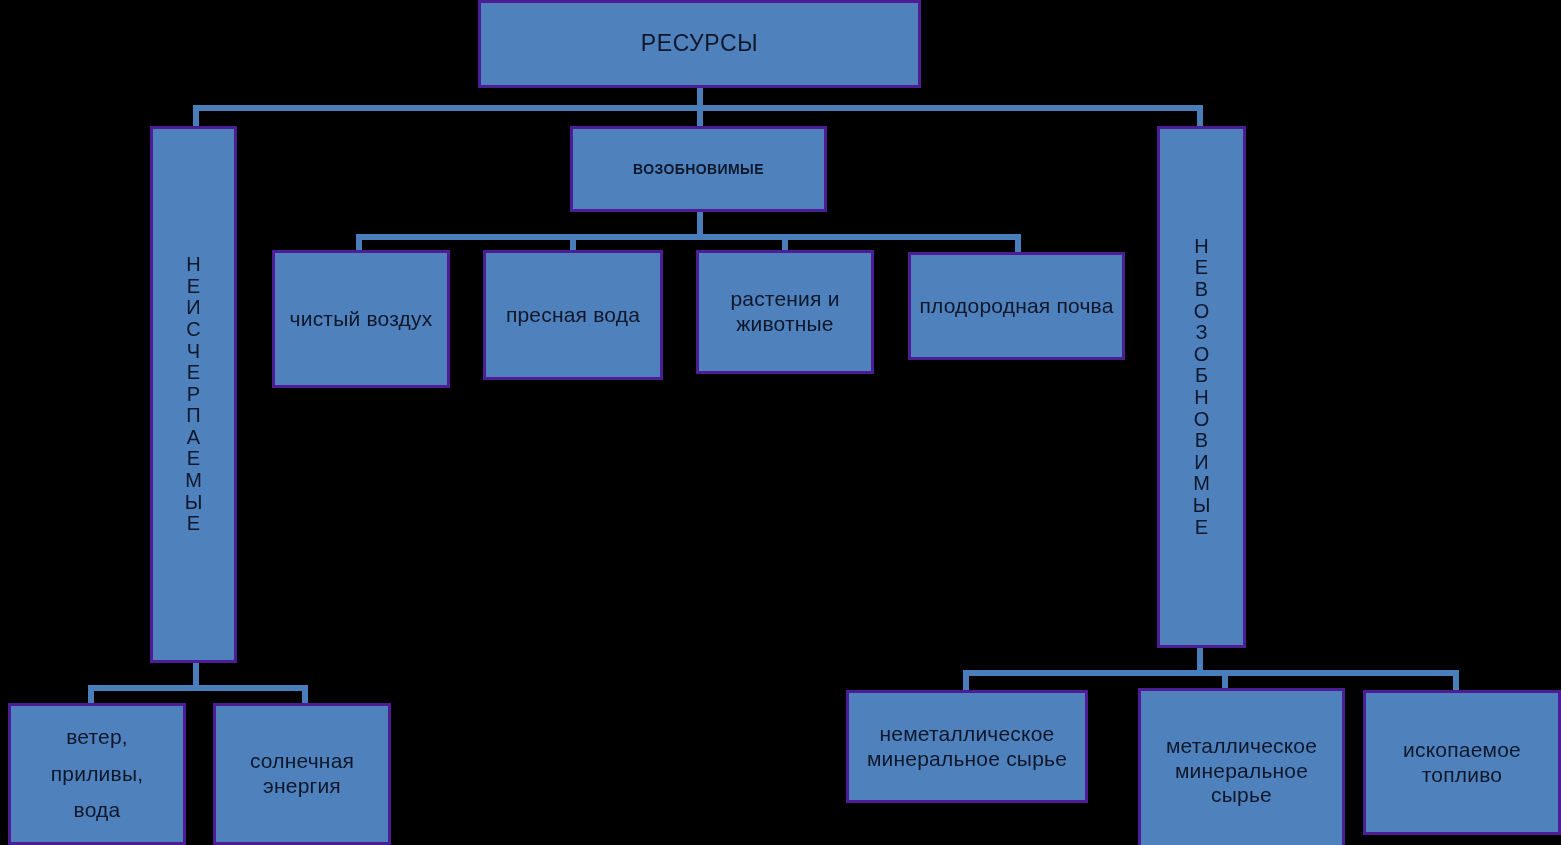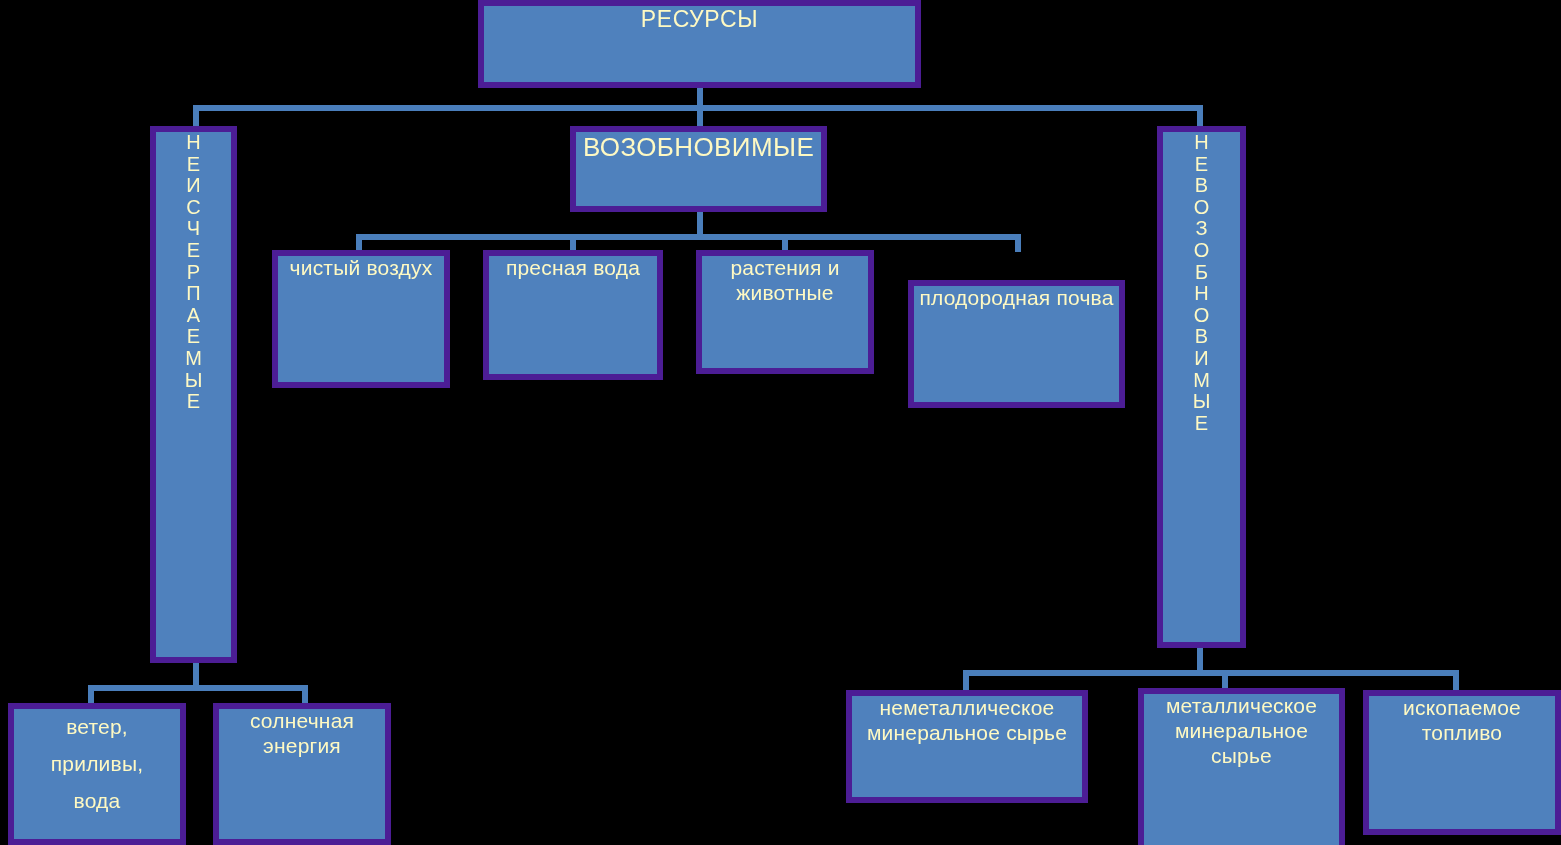--- a/index.html
+++ b/index.html
@@ -13,44 +13,44 @@
     height: 845px;
     background: #000000;
     overflow: hidden;
     font-family: "Liberation Sans", sans-serif;
   }
   
   .node {
     position: absolute;
     box-sizing: border-box;
     background: #4f81bd;
-    border: 6px solid #4c1d95;
-    color: #fef9c3;
+    border: 3px solid #4c1d95;
+    color: #0f172a;
     display: flex;
-    align-items: flex-start;
+    align-items: center;
     justify-content: center;
     text-align: center;
     line-height: 1.18;
     font-size: 21px;
     font-weight: normal;
     letter-spacing: 0.2px;
   }
   .node .txt {
     display: block;
     width: 100%;
     padding: 0 4px;
     white-space: pre-line;
   }
   .node.root {
     font-size: 23px;
     letter-spacing: 0.6px;
   }
   .node.strong {
-    font-weight: normal;
-    font-size: 26px;
+    font-weight: bold;
+    font-size: 14px;
     letter-spacing: 0.4px;
   }
   
   .node.vertical .txt {
     font-size: 20px;
     line-height: 1.08;
     letter-spacing: 0;
   }
   .node.loose .txt {
     line-height: 1.75;
@@ -137,21 +137,21 @@
 
   <div class="node" style="left:696px; top:250px; width:178px; height:124px;">
     <span class="txt">растения и
 животные</span>
   </div>
 
   <div class="node" style="left:483px; top:250px; width:180px; height:130px;">
     <span class="txt">пресная вода</span>
   </div>
 
-  <div class="node" style="left:908px; top:252px; width:217px; height:128px;margin-top:28px;">
+  <div class="node" style="left:908px; top:252px; width:217px; height:108px;">
     <span class="txt">плодородная почва</span>
   </div>
 
   <div class="node loose" style="left:8px; top:703px; width:178px; height:142px;">
     <span class="txt">ветер,
 приливы,
 вода</span>
   </div>
 
   <div class="node" style="left:213px; top:703px; width:178px; height:142px;">

